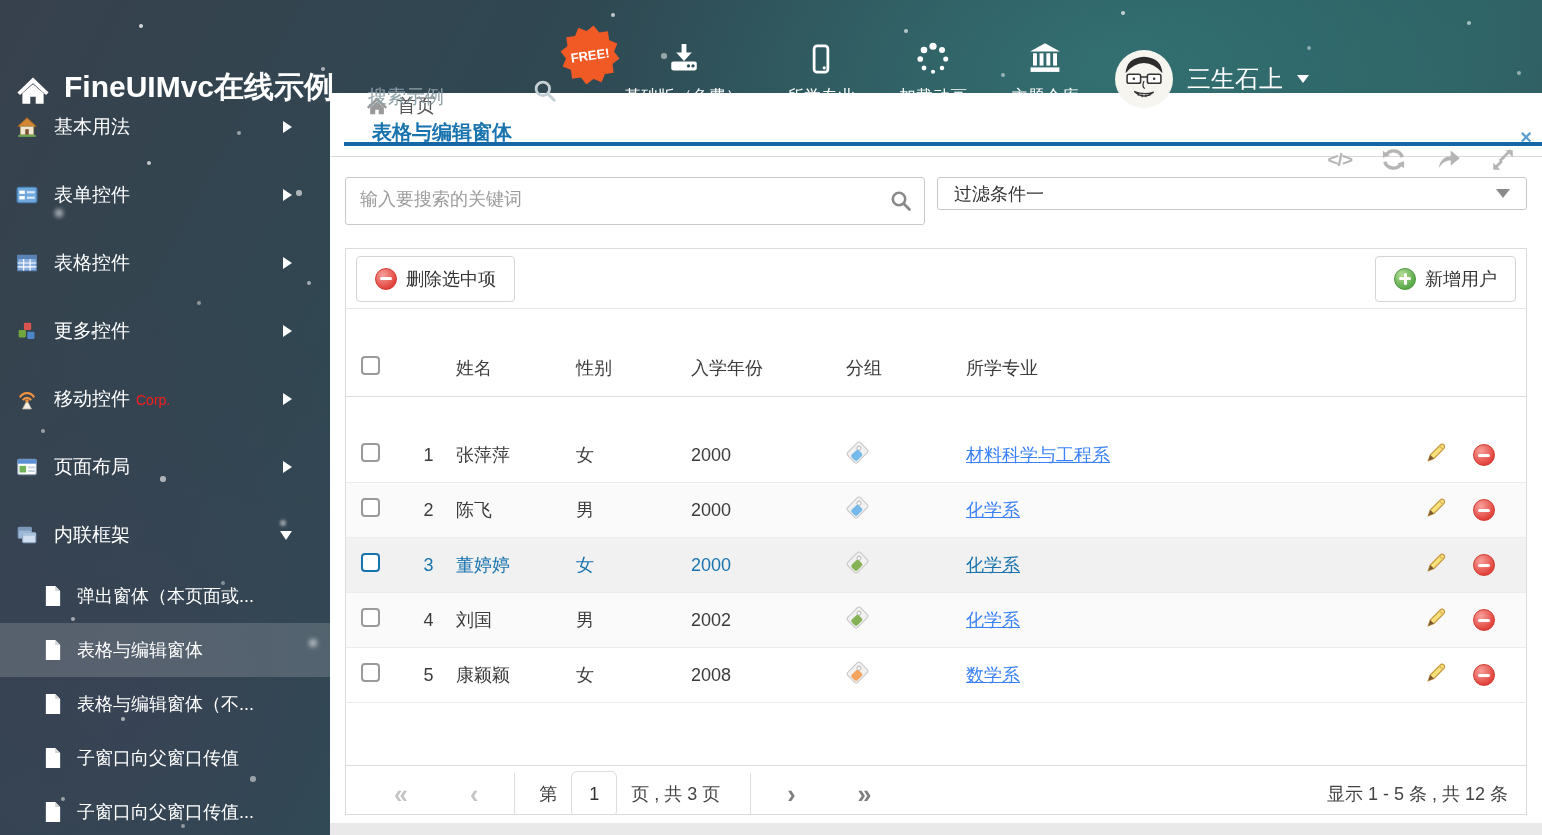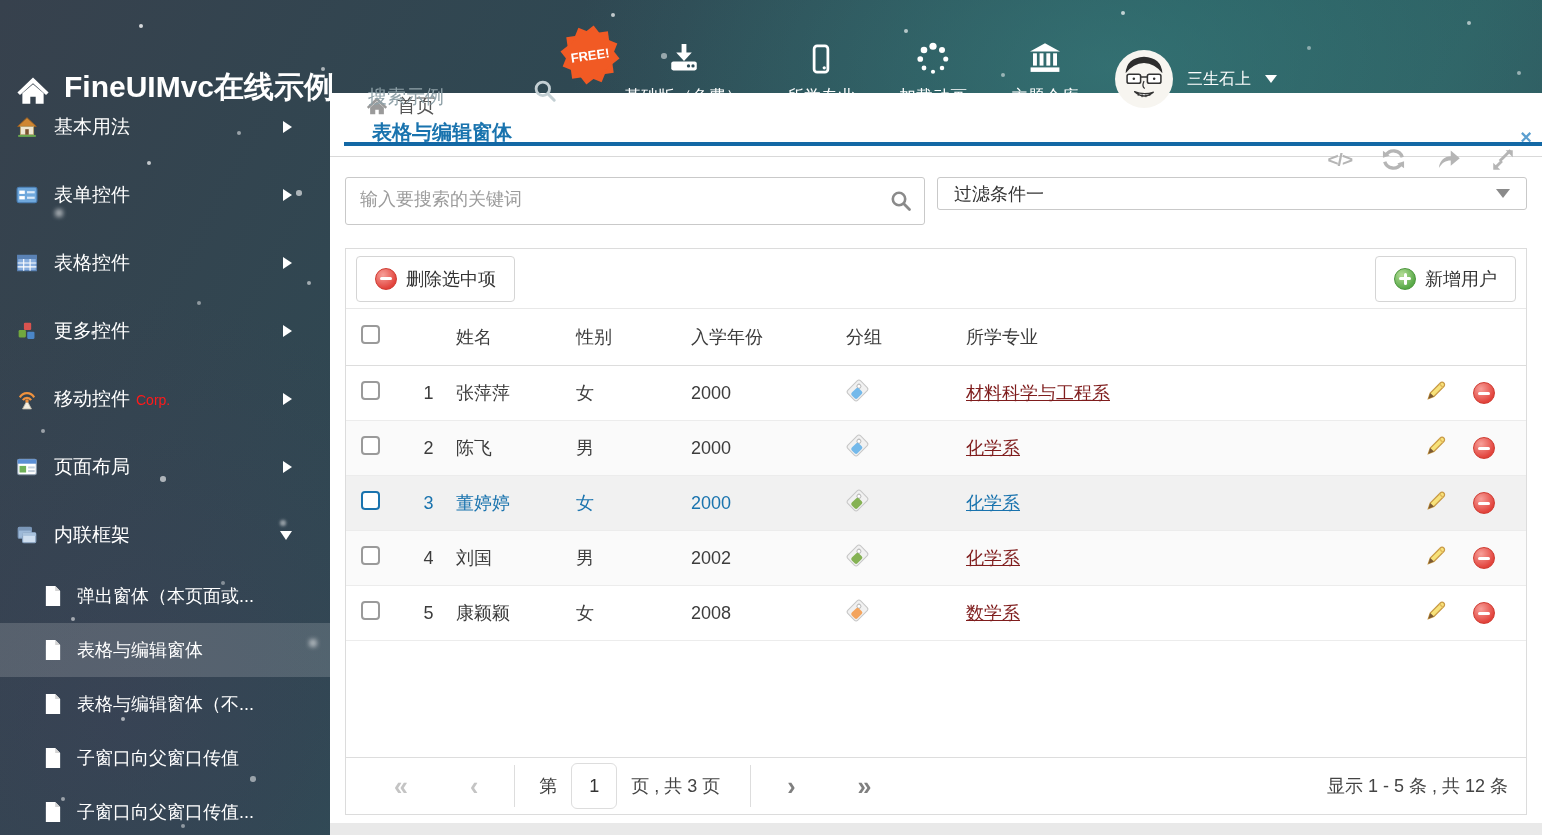--- a/index.html
+++ b/index.html
@@ -40,21 +40,21 @@
   .hd-actions{display:flex;align-items:center;margin-left:66px;gap:44px;}
   .hd-action{position:relative;display:flex;flex-direction:column;align-items:center;gap:8px;padding-top:8px;cursor:pointer;}
   .hd-ico{height:38px;display:flex;align-items:flex-end;}
   .hd-label{color:#fff;font-size:17px;white-space:nowrap;}
   .free-badge{position:absolute;left:-64px;top:-6px;width:60px;height:60px;transform:rotate(-8deg);}
   .free-badge i{position:absolute;left:9px;top:9px;width:42px;height:42px;background:#f15a24;display:block;}
   .free-badge i.f2{transform:rotate(30deg);} .free-badge i.f3{transform:rotate(60deg);}
   .free-badge span{position:absolute;left:0;top:0;width:60px;height:60px;display:flex;align-items:center;justify-content:center;color:#fff;font-weight:bold;font-size:13px;}
   .hd-user{display:flex;align-items:center;margin-left:36px;gap:14px;cursor:pointer;}
   .avatar{width:58px;height:58px;border-radius:50%;overflow:hidden;flex:none;background:#f7f5f0;}
-  .user-name{color:#fff;font-size:16px;white-space:nowrap;}
+  .user-name{color:#fff;font-size:24px;white-space:nowrap;}
   .tri-d-white{width:0;height:0;border-top:8px solid #fff;border-left:6px solid transparent;border-right:6px solid transparent;}
 
   
   .sidebar{position:absolute;top:93px;left:0;width:330px;bottom:0;z-index:3;overflow:hidden;}
   .nav-item{height:68px;display:flex;align-items:center;padding:0 38px 0 15px;cursor:pointer;}
   .nav-ico{width:24px;height:24px;flex:none;margin-right:15px;display:flex;align-items:center;justify-content:center;}
   .nav-label{color:#fff;font-size:19px;flex:1;white-space:nowrap;}
   .corp{color:#ff1a1a;font-size:14px;margin-left:6px;}
   .tri-r{width:0;height:0;border-left:9px solid #fff;border-top:6px solid transparent;border-bottom:6px solid transparent;}
   .tri-d{width:0;height:0;border-top:9px solid #fff;border-left:6px solid transparent;border-right:6px solid transparent;}
@@ -76,37 +76,37 @@
 
   .filter-row{display:flex;gap:12px;padding:20px 15px 0 15px;}
   .search-wrap{position:relative;width:580px;flex:none;}
   .search-input{width:100%;height:48px;border:1px solid #c9c9c9;border-radius:3px;padding:0 46px 4px 14px;font-size:18px;color:#333;outline:none;font-family:inherit;}
   .search-input::placeholder{color:#9b9b9b;}
   .search-ico-main{position:absolute;right:12px;top:12px;}
   .dropdown{flex:1;height:33px;border:1px solid #c9c9c9;border-radius:3px;display:flex;align-items:center;padding:0 16px;cursor:pointer;}
   .dropdown-value{flex:1;font-size:18px;color:#333;}
   .tri-d-gray{width:0;height:0;border-top:9px solid #8a8a8a;border-left:7px solid transparent;border-right:7px solid transparent;}
 
-  .panel{position:absolute;top:155px;left:15px;right:15px;bottom:20px;border:1px solid #dcdcdc;background:#fff;display:flex;flex-direction:column;overflow:hidden;}
+  .panel{position:absolute;top:155px;left:15px;right:15px;bottom:20px;border:1px solid #dcdcdc;background:#fff;display:flex;flex-direction:column;overflow:hidden;gap:31px;}
   .panel-toolbar{height:60px;flex:none;display:flex;align-items:center;padding:0 10px;border-bottom:1px solid #e8e8e8;}
   .btn{height:46px;display:flex;align-items:center;gap:9px;padding:0 18px;border:1px solid #d5d5d5;border-radius:4px;background:#fff;font-size:18px;color:#333;cursor:pointer;font-family:inherit;}
   .btn-add{margin-left:auto;}
 
   .grid-row,.grid-header{display:grid;grid-template-columns:40px 55px 120px 115px 155px 120px 1fr 48px 48px;align-items:center;padding:0 18px 0 15px;}
   .grid-header{height:57px;flex:none;border-bottom:1px solid #ddd;font-size:18px;color:#333;}
   .grid-row{height:55px;flex:none;border-bottom:1px solid #ececec;font-size:18px;cursor:pointer;}
   .grid-row:nth-child(even){background:#fafafa;}
   .grid-row.selected{background:#f1f1f1;}
   .grid-row.selected .cell{color:#1973ae;}
   .grid-row.selected .major-link{color:#1973ae;}
   .grid-row.selected .checkbox{border-color:#1973ae;}
   .cell{color:#3c3c3c;}
   .cell-index{text-align:center;}
   .checkbox{display:inline-block;width:19px;height:19px;border:2px solid #9a9a9a;border-radius:4px;background:#fff;cursor:pointer;}
-  .major-link{color:#7f1d1d;text-decoration:underline;cursor:pointer;}
+  .major-link{color:#3b82f6;text-decoration:underline;cursor:pointer;}
   .cell-action{display:flex;justify-content:center;}
 
   .tag{position:relative;display:inline-block;width:15px;height:19px;background:#f1f1f1;border:1px solid #c6c6c6;border-radius:3px;transform:rotate(45deg);margin-left:4px;}
   .tag-hole{position:absolute;top:1.5px;left:1.5px;width:5px;height:5px;border-radius:50%;background:#fff;border:1px solid #bbb;}
   .tag-fill{position:absolute;right:1.5px;bottom:1.5px;width:8px;height:10px;border-radius:2px;}
   .tag[data-tag="blue"] .tag-fill{background:#74b9ea;}
   .tag[data-tag="green"] .tag-fill{background:#85b254;}
   .tag[data-tag="orange"] .tag-fill{background:#f3a45e;}
 
   .minus-circle{display:inline-block;width:22px;height:22px;border-radius:50%;background:radial-gradient(circle at 35% 30%, #f7a09a, #e2433c 72%);border:1px solid #cf3a30;position:relative;cursor:pointer;flex:none;}

